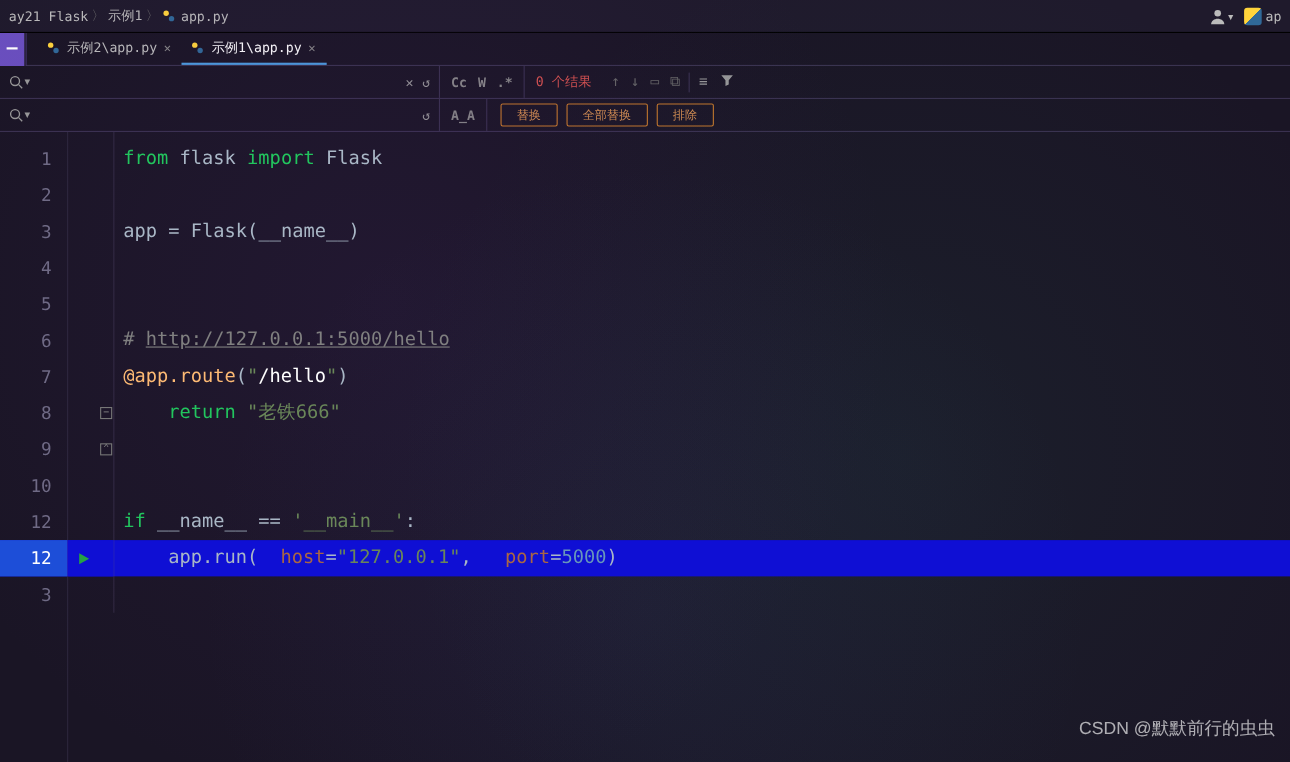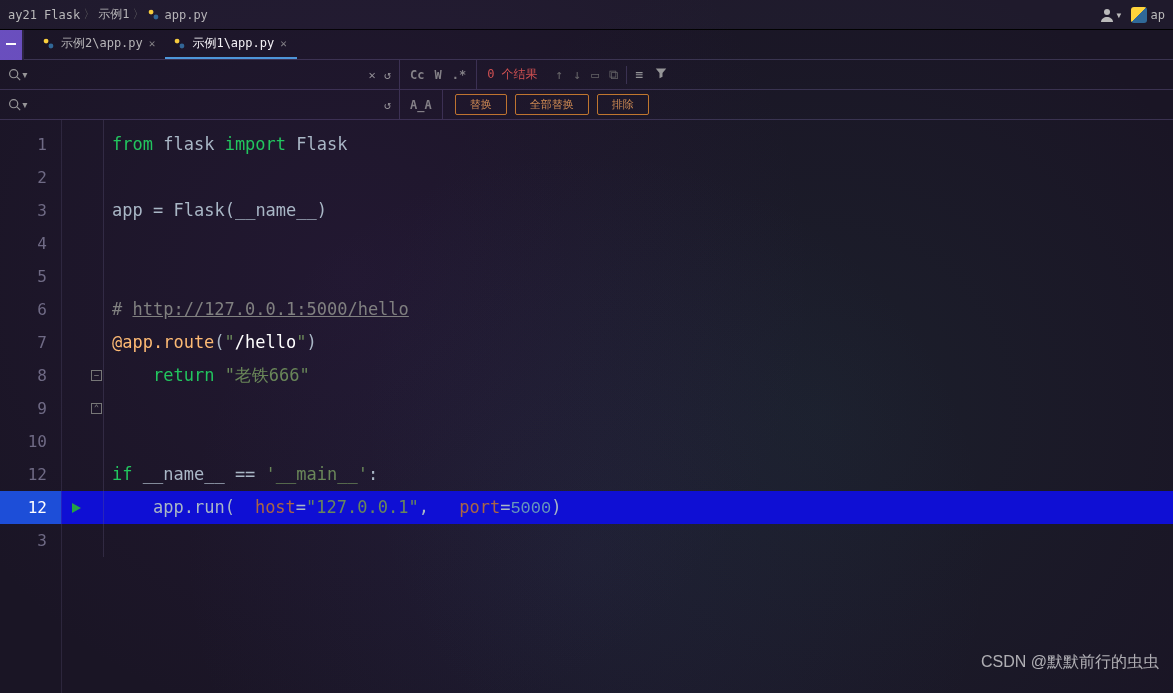--- a/index.html
+++ b/index.html
@@ -195,21 +195,21 @@
   
   .kw { color: #22c55e; }
   .id { color: #a9b7c6; }
   .cls { color: #a9b7c6; }
   .pn { color: #a9b7c6; } 
   .dec { color: #fdba74; }
   .str { color: #6a8759; }
   .strlnk { color: #ffffff; }
   .cmt { color: #808080; }
   .cmtlnk { color: #808080; text-decoration: underline;}
-  .num { color: #6897bb; font-family: Liberation Mono, monospace; }
+  .num { color: #6897bb; }
   .param { color: #aa6644; margin-left: 20px; }
   .op { color: #a9b7c6; }
 
   .watermark {
     position:absolute;
     bottom: 20px; right: 14px;
     color: rgba(255,255,255,.65);
     font-size: 16px;
     font-family: sans-serif;
     pointer-events:none;

